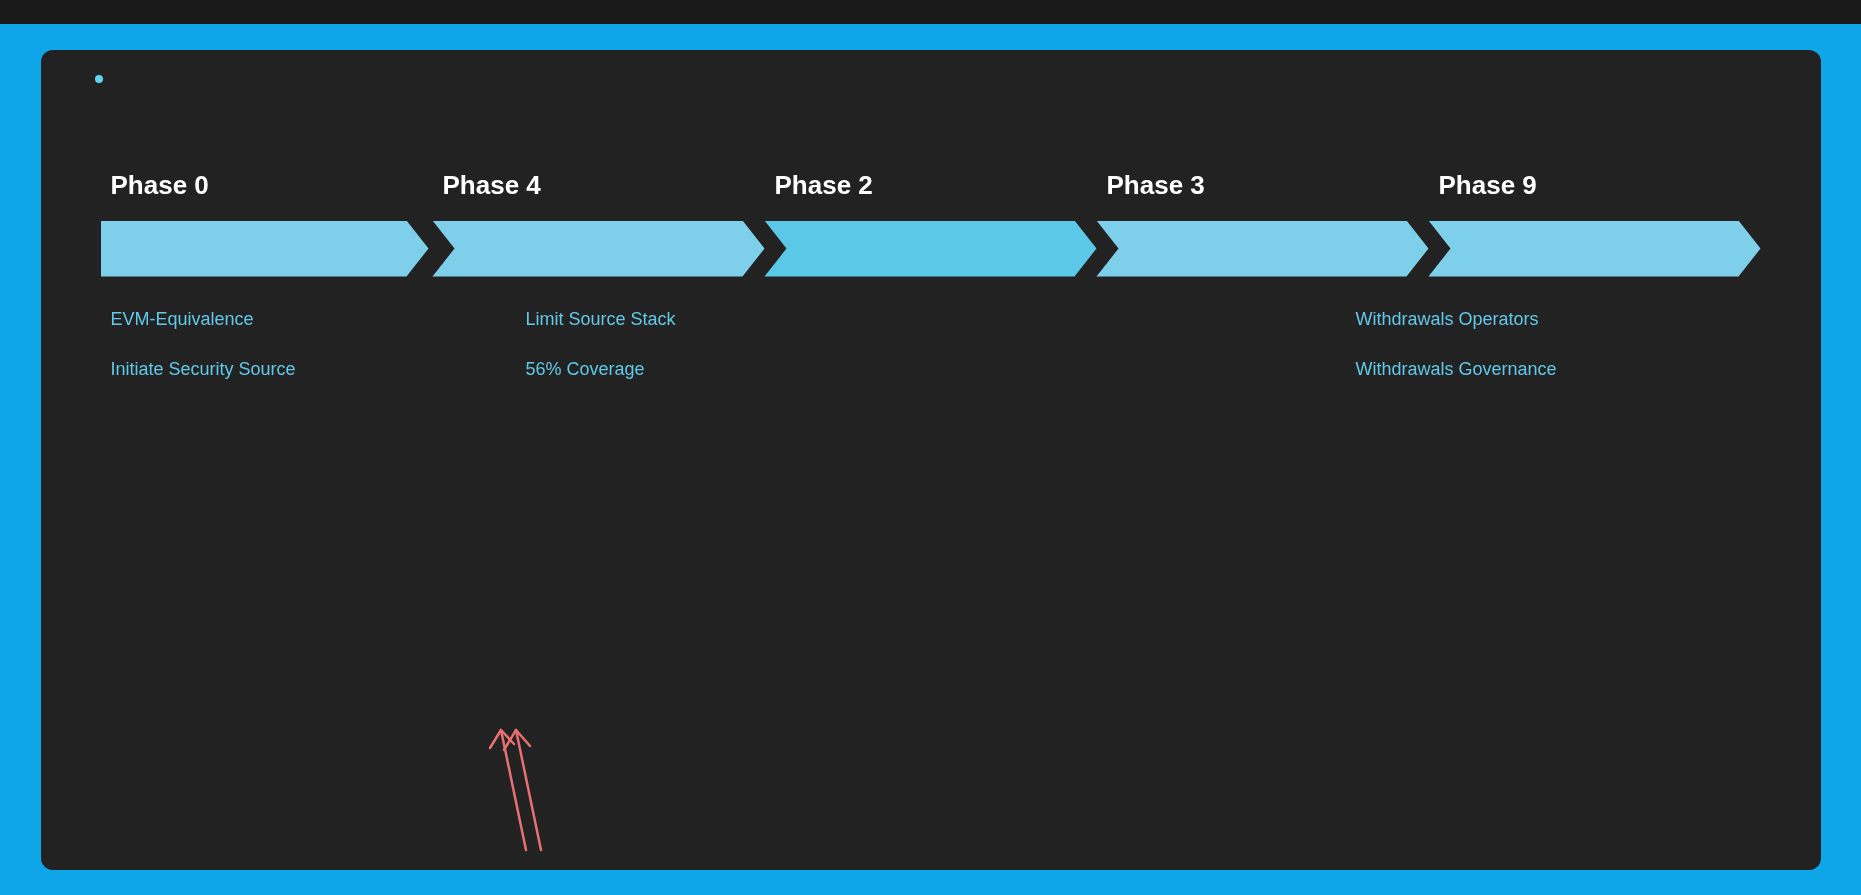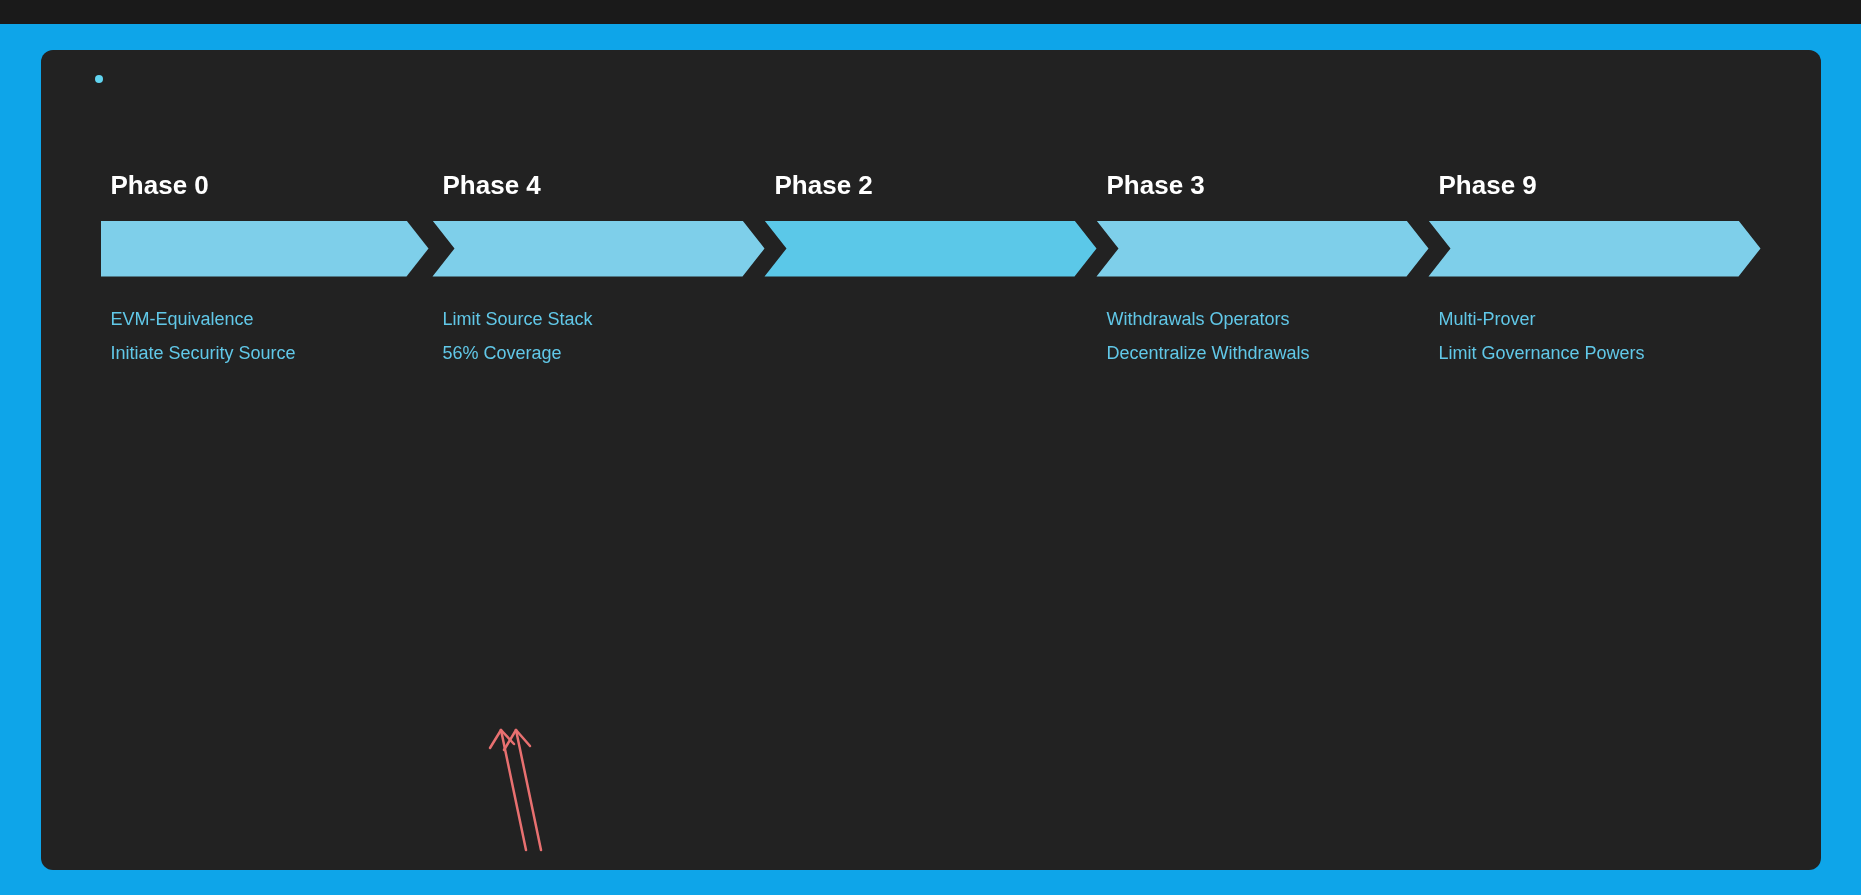--- a/index.html
+++ b/index.html
@@ -134,21 +134,21 @@
     .items-row {
       display: flex;
       width: 100%;
       margin-top: 28px;
     }
 
     .phase-items {
       flex: 1;
       display: flex;
       flex-direction: column;
-      gap: 10px;
+      gap: 26px;
       padding-left: 10px;
     }
 
     .phase-item {
       color: #61c8e8;
       font-size: 18px;
       font-weight: 500;
       line-height: 1.35;
     }
 
@@ -214,25 +214,21 @@
             <span class="phase-item">Initiate Security Source</span>
           </div>
           <div class="phase-items">
             <span class="phase-item">Limit Source Stack</span>
             <span class="phase-item">56% Coverage</span>
           </div>
           <div class="phase-items">
           </div>
           <div class="phase-items">
             <span class="phase-item">Withdrawals Operators</span>
-            <span class="phase-item">Decentralize Withdrawals</span>
-          </div>
-          <div class="phase-items">
-            <span class="phase-item">Multi-Prover</span>
-            <span class="phase-item">Limit Governance Powers</span>
+            <span class="phase-item">Withdrawals Governance</span>
           </div>
         </div>
 
     </div>
 
     <div class="annotation-arrow">
       <svg viewBox="0 0 80 220" xmlns="http://www.w3.org/2000/svg">
 
         <line x1="55" y1="200" x2="30" y2="80" stroke="#e87070" stroke-width="2.5" stroke-linecap="round"></line>
         <line x1="40" y1="200" x2="15" y2="80" stroke="#e87070" stroke-width="2.5" stroke-linecap="round"></line>

